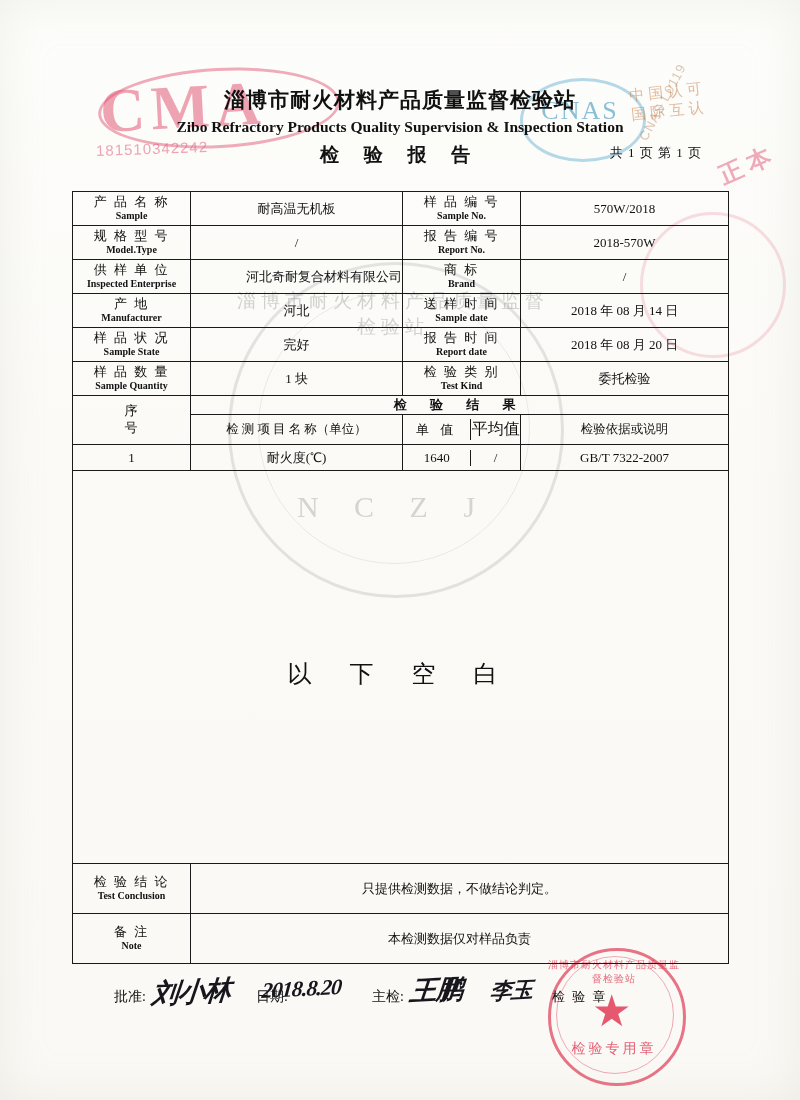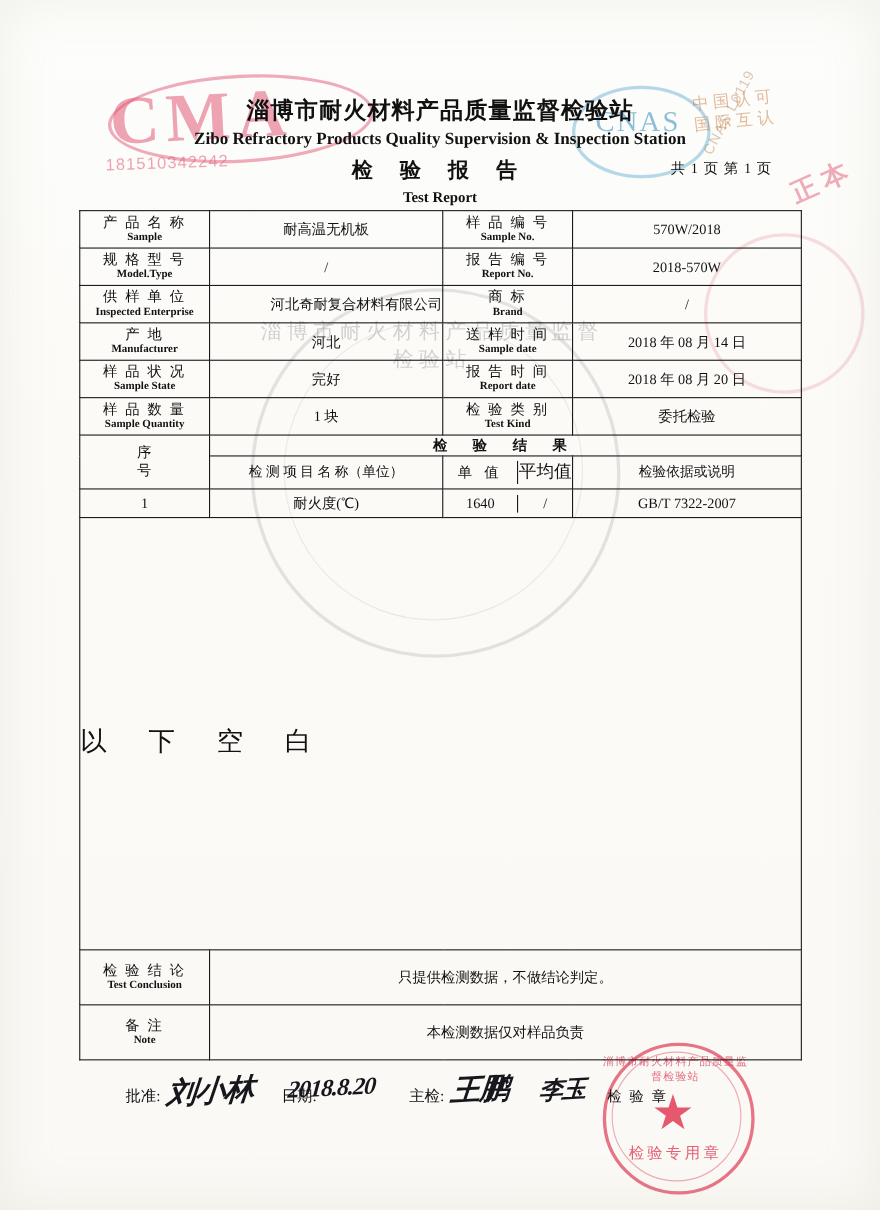--- a/index.html
+++ b/index.html
@@ -283,21 +283,21 @@
   .seq {
     font-size: 13px;
     line-height: 1.3;
     letter-spacing: 1px;
   }
   .blank-note {
     font-size: 24px;
     letter-spacing: 16px;
     font-weight: normal;
     color: #111;
-    text-align: left;
+    text-align: center;
     padding-top: 14px;
   }
   .big-blank {
     height: 392px;
     vertical-align: top;
   }
 
   
   .sign-row {
     position: absolute;
@@ -347,34 +347,34 @@
     <div class="cn-approve">
       <div>中 国 认 可</div>
       <div>国 际 互 认</div>
     </div>
     <div class="cn-code">CNAS L0119</div>
     <div class="zheng-ben">正 本</div>
 
     <div class="round-stamp-big"></div>
     <div class="round-stamp-big-inner"></div>
     <div class="round-stamp-text-top">淄博市耐火材料产品质量监督检验站</div>
+    <div class="round-stamp-sub">N C Z J</div>
 
     <div class="right-ring"></div>
 
     <div class="red-round-stamp"></div>
     <div class="red-round-inner"></div>
     <div class="red-stamp-top">淄博市耐火材料产品质量监督检验站</div>
     <div class="red-star">★</div>
     <div class="red-stamp-bottom">检验专用章</div>
   </div>
 
   <div class="hdr title-cn">淄博市耐火材料产品质量监督检验站</div>
   <div class="hdr title-en">Zibo Refractory Products Quality Supervision  &amp;  Inspection Station</div>
   <div class="hdr report-cn">检 验 报 告</div>
-  <div class="hdr report-en">Test   Report</div>
   <div class="page-count">共 1 页 第 1 页</div>
 
   <table class="doc">
     <colgroup>
       <col style="width:118px">
       <col style="width:212px">
       <col style="width:118px">
       <col style="width:208px">
     </colgroup>
     <tbody>

